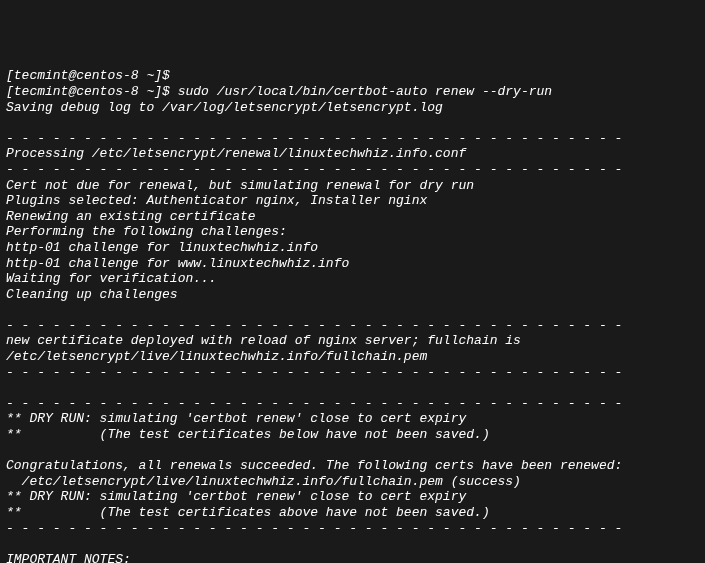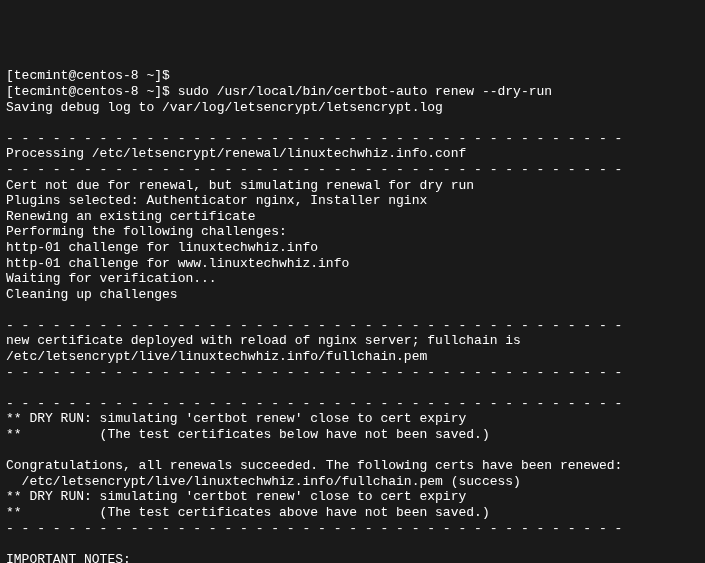--- a/index.html
+++ b/index.html
@@ -14,20 +14,21 @@
       font-size: 13px;
       line-height: 1.2;
       padding: 6px;
       width: 705px;
       height: 563px;
       overflow: hidden;
       white-space: pre;
     }
     .line {
       display: block;
+      font-style: italic;
     }
   </style>
 </head>
 <body>
 
 
 
 <div id="terminal"><span class="line">[tecmint@centos-8 ~]$</span><span class="line">[tecmint@centos-8 ~]$ sudo /usr/local/bin/certbot-auto renew --dry-run</span><span class="line">Saving debug log to /var/log/letsencrypt/letsencrypt.log</span><span class="line">&nbsp;</span><span class="line">- - - - - - - - - - - - - - - - - - - - - - - - - - - - - - - - - - - - - - - -</span><span class="line">Processing /etc/letsencrypt/renewal/linuxtechwhiz.info.conf</span><span class="line">- - - - - - - - - - - - - - - - - - - - - - - - - - - - - - - - - - - - - - - -</span><span class="line">Cert not due for renewal, but simulating renewal for dry run</span><span class="line">Plugins selected: Authenticator nginx, Installer nginx</span><span class="line">Renewing an existing certificate</span><span class="line">Performing the following challenges:</span><span class="line">http-01 challenge for linuxtechwhiz.info</span><span class="line">http-01 challenge for www.linuxtechwhiz.info</span><span class="line">Waiting for verification...</span><span class="line">Cleaning up challenges</span><span class="line">&nbsp;</span><span class="line">- - - - - - - - - - - - - - - - - - - - - - - - - - - - - - - - - - - - - - - -</span><span class="line">new certificate deployed with reload of nginx server; fullchain is</span><span class="line">/etc/letsencrypt/live/linuxtechwhiz.info/fullchain.pem</span><span class="line">- - - - - - - - - - - - - - - - - - - - - - - - - - - - - - - - - - - - - - - -</span><span class="line">&nbsp;</span><span class="line">- - - - - - - - - - - - - - - - - - - - - - - - - - - - - - - - - - - - - - - -</span><span class="line">** DRY RUN: simulating 'certbot renew' close to cert expiry</span><span class="line">**          (The test certificates below have not been saved.)</span><span class="line">&nbsp;</span><span class="line">Congratulations, all renewals succeeded. The following certs have been renewed:</span><span class="line">  /etc/letsencrypt/live/linuxtechwhiz.info/fullchain.pem (success)</span><span class="line">** DRY RUN: simulating 'certbot renew' close to cert expiry</span><span class="line">**          (The test certificates above have not been saved.)</span><span class="line">- - - - - - - - - - - - - - - - - - - - - - - - - - - - - - - - - - - - - - - -</span><span class="line">&nbsp;</span><span class="line">IMPORTANT NOTES:</span></div>
 
 

